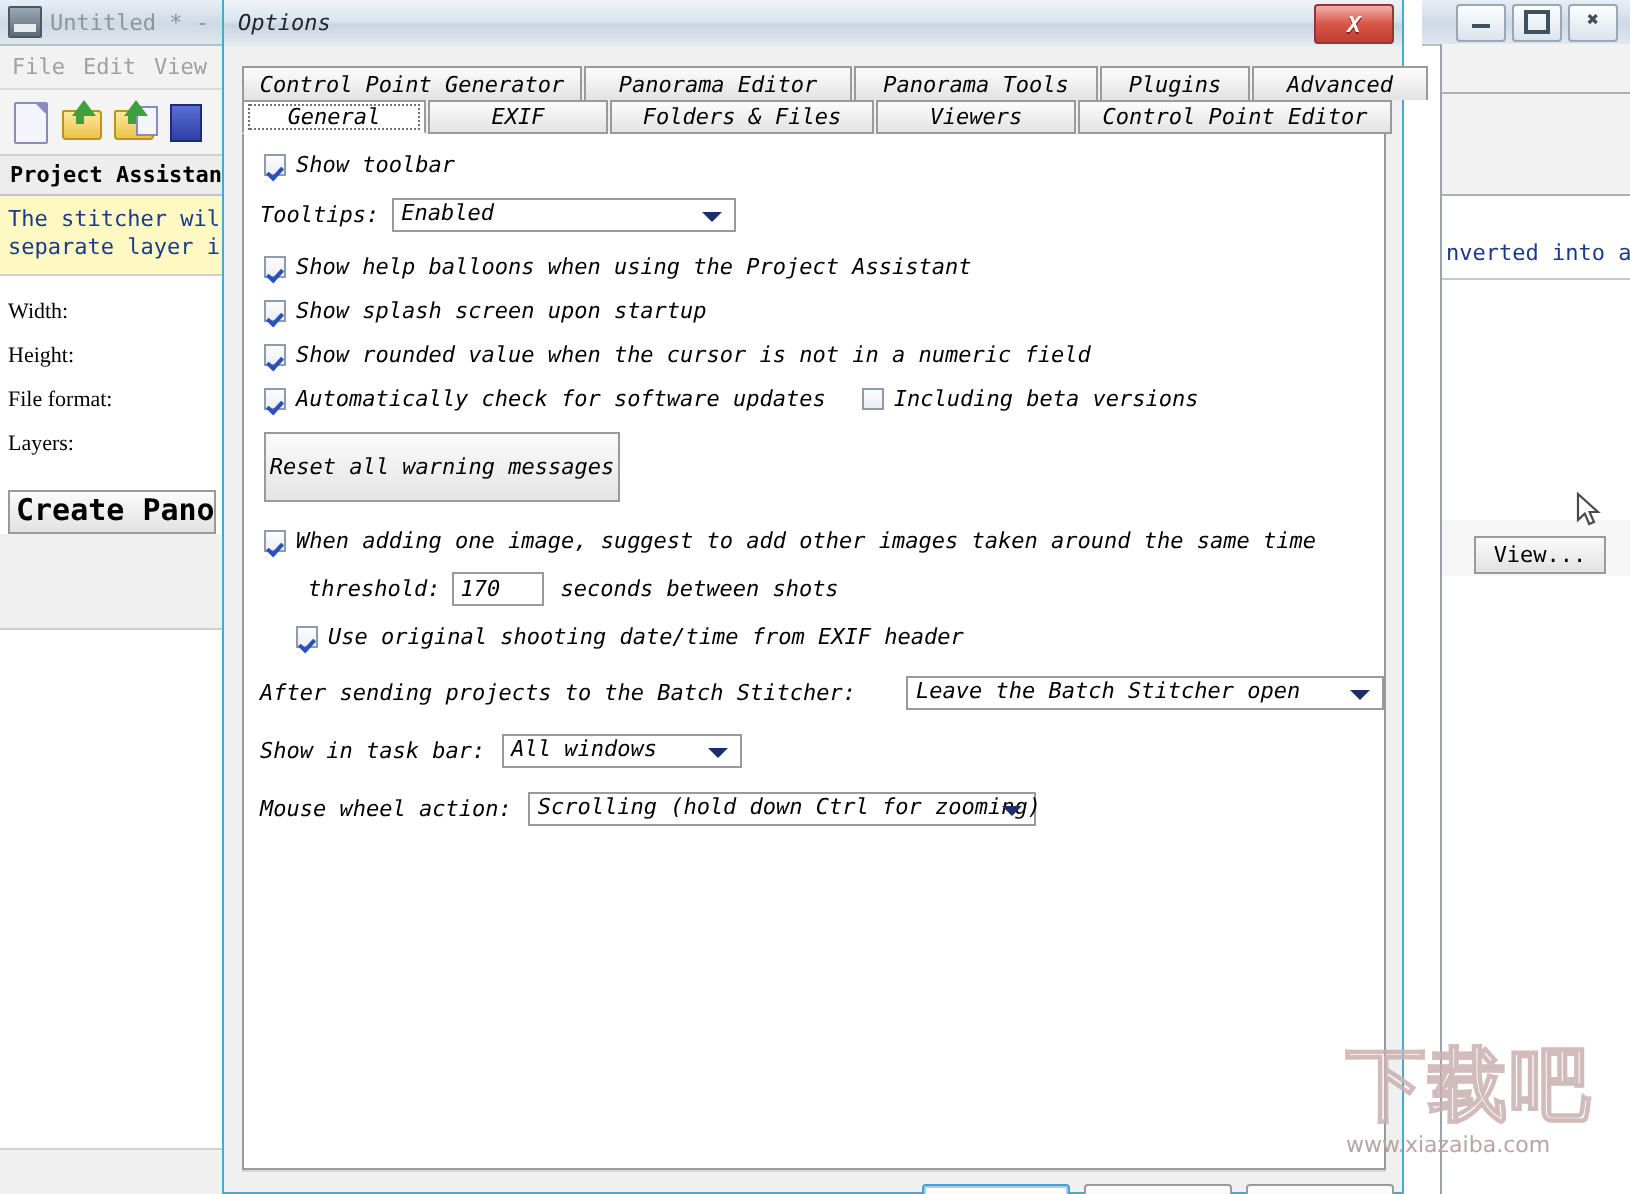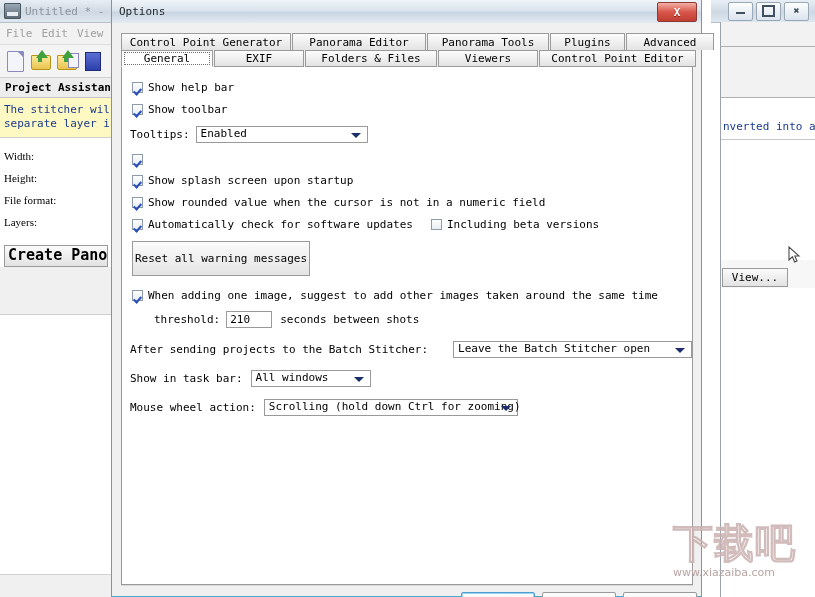--- a/index.html
+++ b/index.html
@@ -62,29 +62,29 @@
   .g-min{width:9px;height:3px;border-bottom:2px solid #41505e;}
   .g-max{width:9px;height:8px;border:2px solid #41505e;}
   .g-close{font-size:10px;color:#41505e;font-weight:bold;line-height:8px;}
   #rw-body{position:absolute;left:9px;top:22px;right:0;bottom:0;background:#f7f7f7;border-left:1px solid #9aa3ac;}
   #rw-row1{height:24px;background:#f2f2f2;border-bottom:1px solid #b0b0b0;}
   #rw-row2{height:50px;background:#f2f2f2;border-bottom:1px solid #b0b0b0;}
   #rw-row3{height:18px;background:#ffffff;}
   #rw-text{background:#ffffff;padding:4px 0 6px 2px;color:#1b3a8f;white-space:nowrap;
     font-size:11px;border-bottom:1px solid #c8c8c8;}
   #rw-blank{background:#ffffff;height:120px;}
-  #rw-viewbtn{position:absolute;left:1px;top:246px;width:66px;height:19px;line-height:17px;
+  #rw-viewbtn{position:absolute;left:16px;top:246px;width:66px;height:19px;line-height:17px;
     background:linear-gradient(to bottom,#fbfbfb,#e2e2e2);
     border:1px solid #9a9a9a;font-size:11px;}
   #rw-rest{position:absolute;left:0;top:266px;right:0;bottom:0;background:#ffffff;}
   #cursor{position:absolute;left:788px;top:246px;width:14px;height:18px;}
 
   
   #dialog{position:absolute;left:111px;top:0;width:591px;height:597px;
-    border:1px solid #4aa8cc;border-top:none;background:#f0f0f0;box-sizing:border-box;}
+    border:1px solid #4aa8cc;border-top:none;background:#f0f0f0;box-sizing:border-box;font-style:italic;}
   #dlg-titlebar{height:23px;background:linear-gradient(to bottom,#eef3f8 0%,#dbe4ee 45%,#c9d5e2 55%,#e4ebf2 100%);
     border-bottom:1px solid #9fb3c6;display:flex;align-items:center;position:relative;}
   #dlg-title{padding-left:7px;font-size:11px;color:#21252a;}
   #dlg-close{position:absolute;right:4px;top:2px;width:38px;height:18px;border-radius:2px;
     border:1px solid #8d3a34;background:linear-gradient(to bottom,#f4b0a6,#d8564a 50%,#c03d31);
     display:flex;align-items:center;justify-content:center;color:#fff;font-size:11px;font-weight:bold;
     text-shadow:0 1px 0 #7e231b;}
   #dlg-inner{position:absolute;left:0;top:23px;right:0;bottom:0;background:#f0f0f0;}
 
   
@@ -257,40 +257,37 @@
             <span>Viewers</span>
           </div>
         <div class="tab" style="width:157px">
             <span>Control Point Editor</span>
           </div>
       </div>
     </div>
 
     <div id="panel">
 
-      <div class="row" style="margin:14px 0 0 10px">
-        <i class="cb checked"></i>
-        <span>Show help bar</span>
-      </div>
 
       <div class="row" style="margin:9px 0 0 10px">
         <i class="cb checked"></i>
         <span>Show toolbar</span>
       </div>
 
       <div class="row" style="margin:10px 0 0 8px">
         <span style="margin-right:6px">Tooltips:</span>
         <span class="combo" style="width:172px">
           <span>Enabled</span>
           <i class="arw"></i>
         </span>
       </div>
 
       <div class="row" style="margin:11px 0 0 10px">
         <i class="cb checked"></i>
+        <span>Show help balloons when using the Project Assistant</span>
       </div>
 
       <div class="row" style="margin:9px 0 0 10px">
         <i class="cb checked"></i>
         <span>Show splash screen upon startup</span>
       </div>
 
       <div class="row" style="margin:9px 0 0 10px">
         <i class="cb checked"></i>
         <span>Show rounded value when the cursor is not in a numeric field</span>
@@ -305,24 +302,28 @@
 
       <div class="btn" style="margin:10px 0 0 10px;width:178px;height:35px">Reset all warning messages</div>
 
       <div class="row" style="margin:13px 0 0 10px">
         <i class="cb checked"></i>
         <span>When adding one image, suggest to add other images taken around the same time</span>
       </div>
 
       <div class="row" style="margin:9px 0 0 32px">
         <span style="margin-right:6px">threshold:</span>
-        <span class="textbox" style="width:46px">210</span>
+        <span class="textbox" style="width:46px">170</span>
         <span style="margin-left:8px">seconds between shots</span>
       </div>
 
+      <div class="row" style="margin:9px 0 0 26px">
+        <i class="cb checked"></i>
+        <span>Use original shooting date/time from EXIF header</span>
+      </div>
 
       <div class="row" style="margin:13px 0 0 8px">
         <span style="margin-right:25px">After sending projects to the Batch Stitcher:</span>
         <span class="combo" style="width:260px">
           <span>Leave the Batch Stitcher open</span>
           <i class="arw"></i>
         </span>
       </div>
 
       <div class="row" style="margin:12px 0 0 8px">

